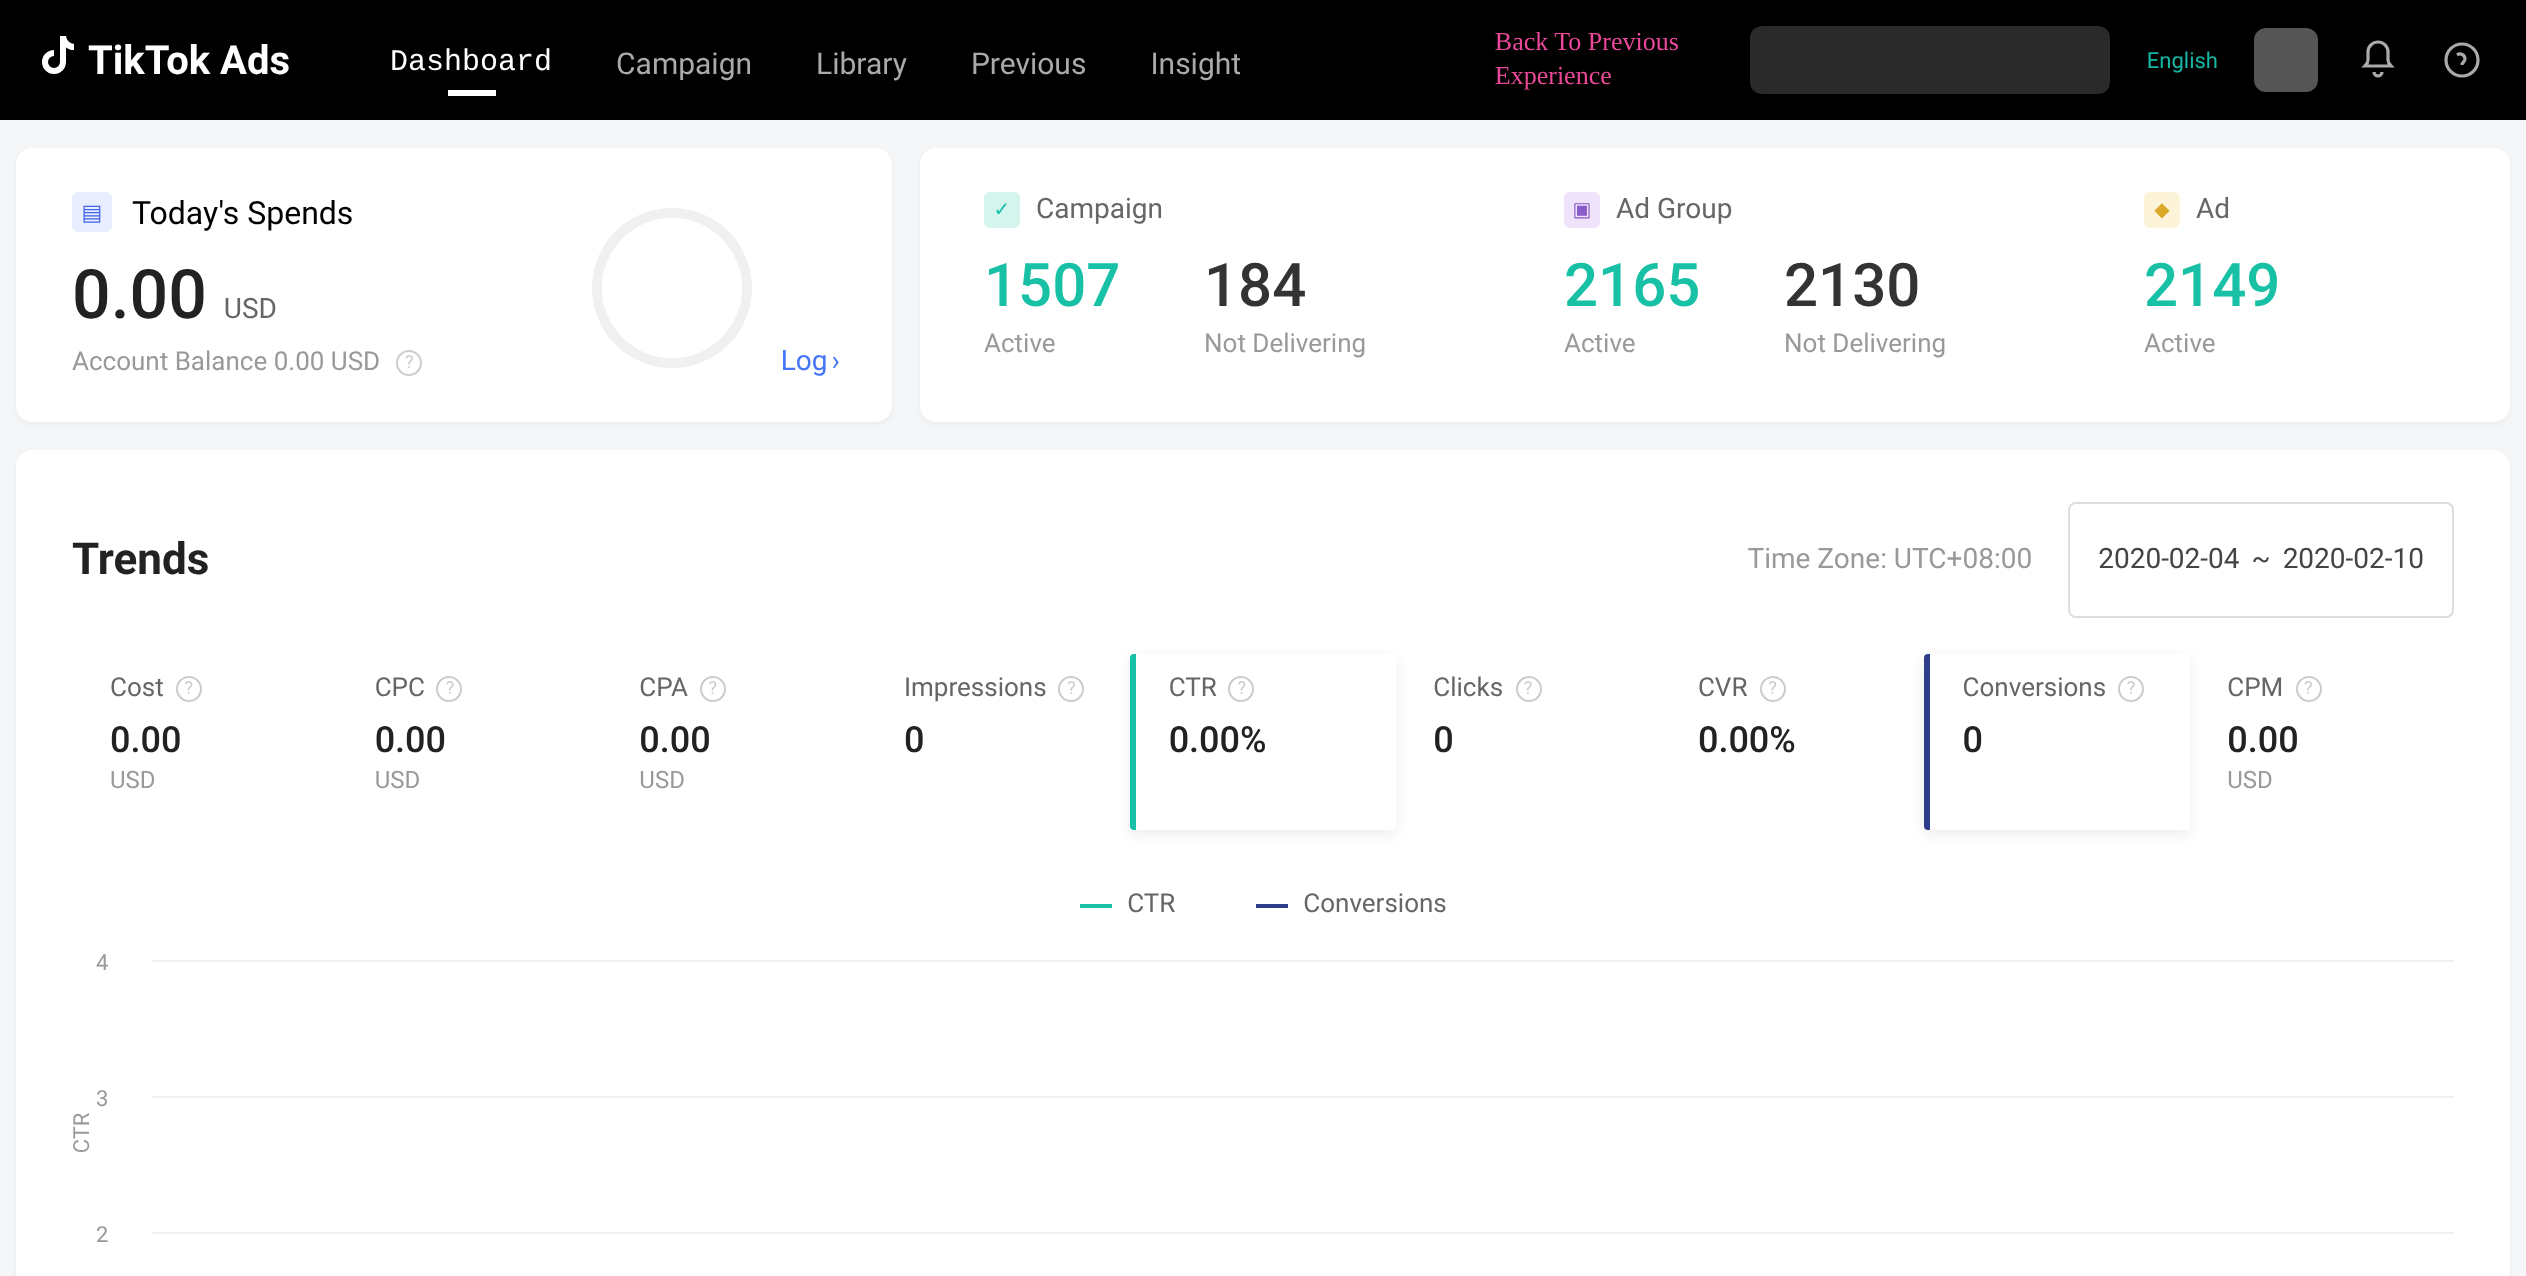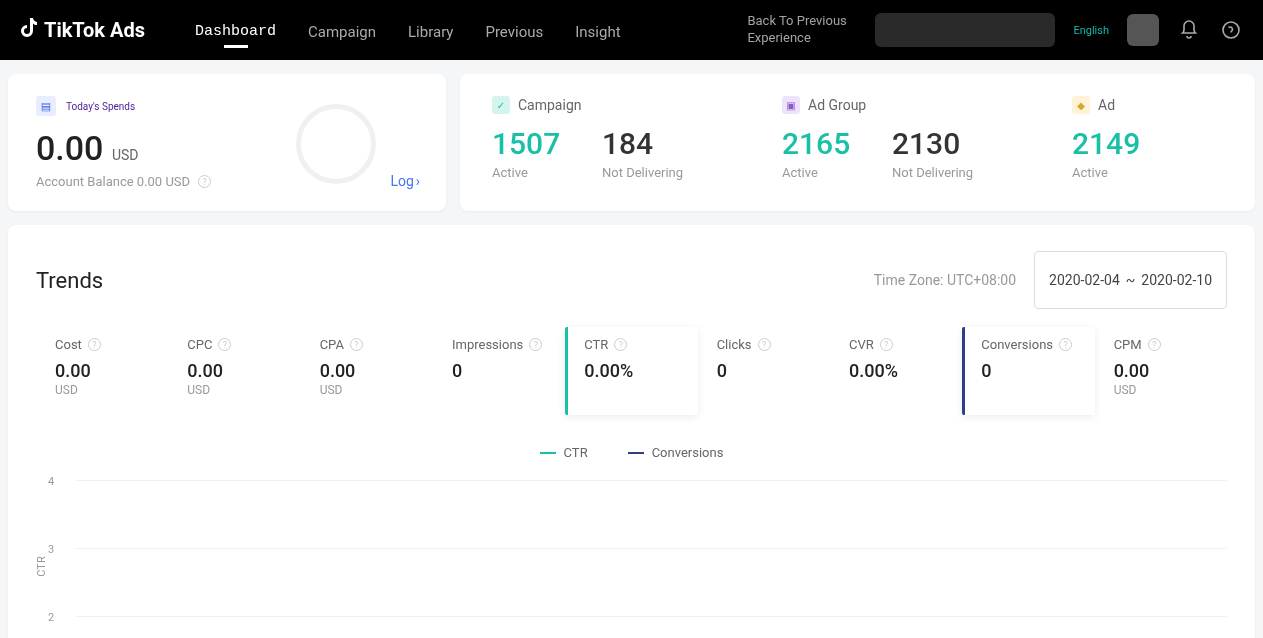--- a/index.html
+++ b/index.html
@@ -53,25 +53,26 @@
       width: 24px;
       height: 3px;
       background: #fff;
     }
     .header-right {
       display: flex;
       align-items: center;
       gap: 18px;
     }
     .back-link {
-      color: #a3a3a3;
+      color: #ec4899;
       font-size: 13px;
       line-height: 1.3;
       cursor: pointer;
       width: 110px;
+      font-family: Liberation Serif, serif;
     }
     .blurred-area {
       width: 180px;
       height: 34px;
       background: #2a2a2a;
       border-radius: 6px;
     }
     .lang {
       color: #14b8a6;
       font-size: 11px;
@@ -120,22 +121,22 @@
       height: 20px;
       background: #e8eeff;
       border-radius: 3px;
       display: flex;
       align-items: center;
       justify-content: center;
       color: #4264e8;
       font-size: 11px;
     }
     .spend-title {
-      color: #4c1d95;
-      font-size: 10px;
+      color: #000000;
+      font-size: 16px;
     }
     .spend-amount {
       font-size: 34px;
       font-weight: 500;
       color: #222;
       margin-bottom: 6px;
     }
     .spend-currency {
       font-size: 14px;
       font-weight: normal;
@@ -229,21 +230,21 @@
       box-shadow: 0 1px 3px rgba(0,0,0,0.05);
     }
     .trends-header {
       display: flex;
       justify-content: space-between;
       align-items: center;
       margin-bottom: 18px;
     }
     .trends-title {
       font-size: 22px;
-      font-weight: 400;
+      font-weight: 700;
       color: #222;
     }
     .trends-right {
       display: flex;
       align-items: center;
       gap: 18px;
     }
     .timezone {
       font-size: 14px;
       color: #999;

